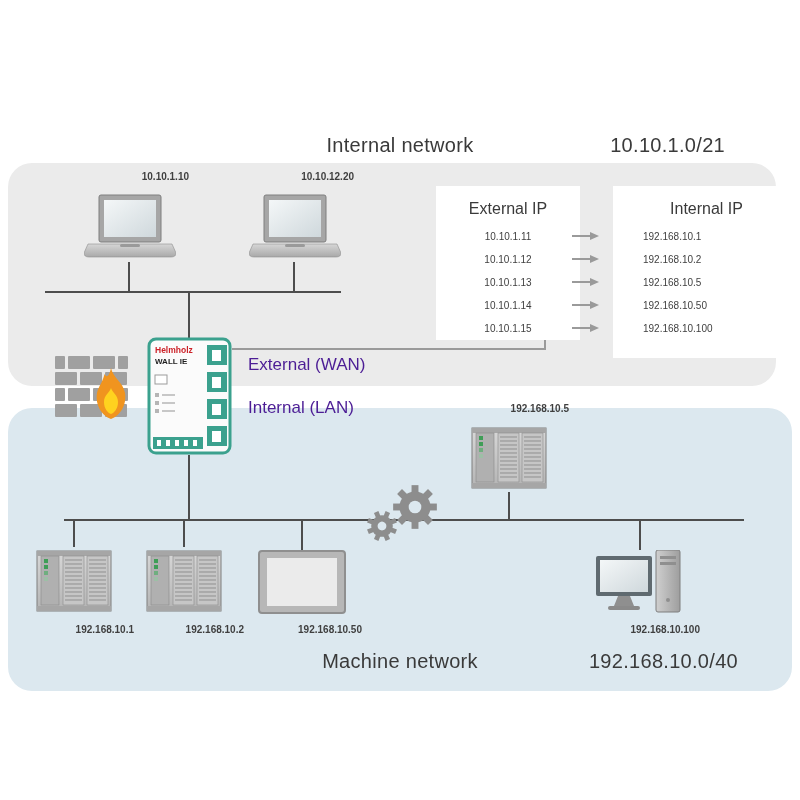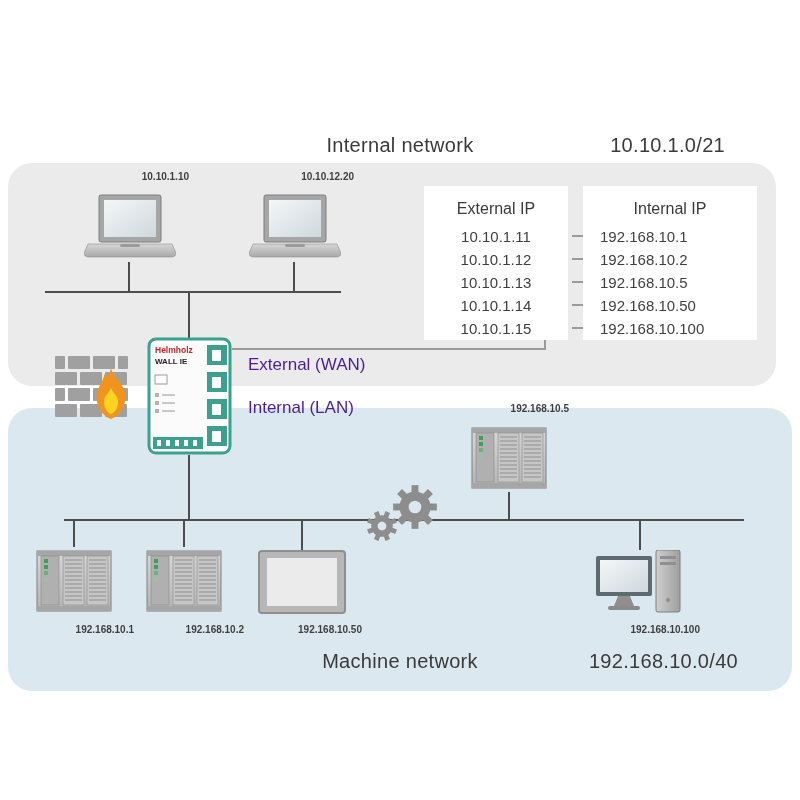--- a/index.html
+++ b/index.html
@@ -12,25 +12,25 @@
   .zone-machine { left:8px; top:408px; width:784px; height:283px; background:var(--machine-zone,#dce8ef); }
 
   .net-title  { position:absolute; font-size:20px; letter-spacing:.3px; color:#3a3a3a; text-align:center; }
   .net-subnet { position:absolute; font-size:20px; letter-spacing:.3px; color:#3a3a3a; text-align:right; }
 
   .ip-label { position:absolute; width:120px; font-size:10px; color:#3f3f3f; text-align:right;font-weight:bold; }
 
   .line       { position:absolute; background:#4d4d4d; }
   .line-light { position:absolute; background:#9a9a9a; }
 
-  .nat-box { position:absolute; background:#ffffff; padding-top:12px; }
+  .nat-box { position:absolute; background:#ffffff; padding-top:12px;margin-left:12px; }
   .nat-ext { left:424px; top:186px; width:144px; height:154px; }
-  .nat-int { left:583px; top:186px; width:174px; height:154px; }
+  .nat-int { left:601px; top:186px; width:174px; height:172px;padding-left:13px; }
   .nat-header { height:22px; line-height:22px; font-size:16px; text-align:center; color:#3a3a3a; margin-bottom:5px; }
-  .nat-row { height:23px; line-height:23px; font-size:15px; color:#3f3f3f; }
+  .nat-row { height:23px; line-height:23px; font-size:10px; color:#3f3f3f; }
   .nat-ext .nat-row { text-align:center; }
   .nat-int .nat-row { padding-left:17px; }
 
   .arrow { position:absolute; left:572px; width:18px; height:2px; background:#9a9a9a; }
   .arrow::after { content:""; position:absolute; right:-9px; top:-3.5px; width:0; height:0;
                   border-left:9px solid #9a9a9a; border-top:4.5px solid transparent; border-bottom:4.5px solid transparent; }
 
   .side-label { position:absolute; font-size:17px; color:#4c1d95; }
 
   .brick-wall { position:absolute; left:55px; top:356px; display:flex; flex-direction:column; gap:3px; }

